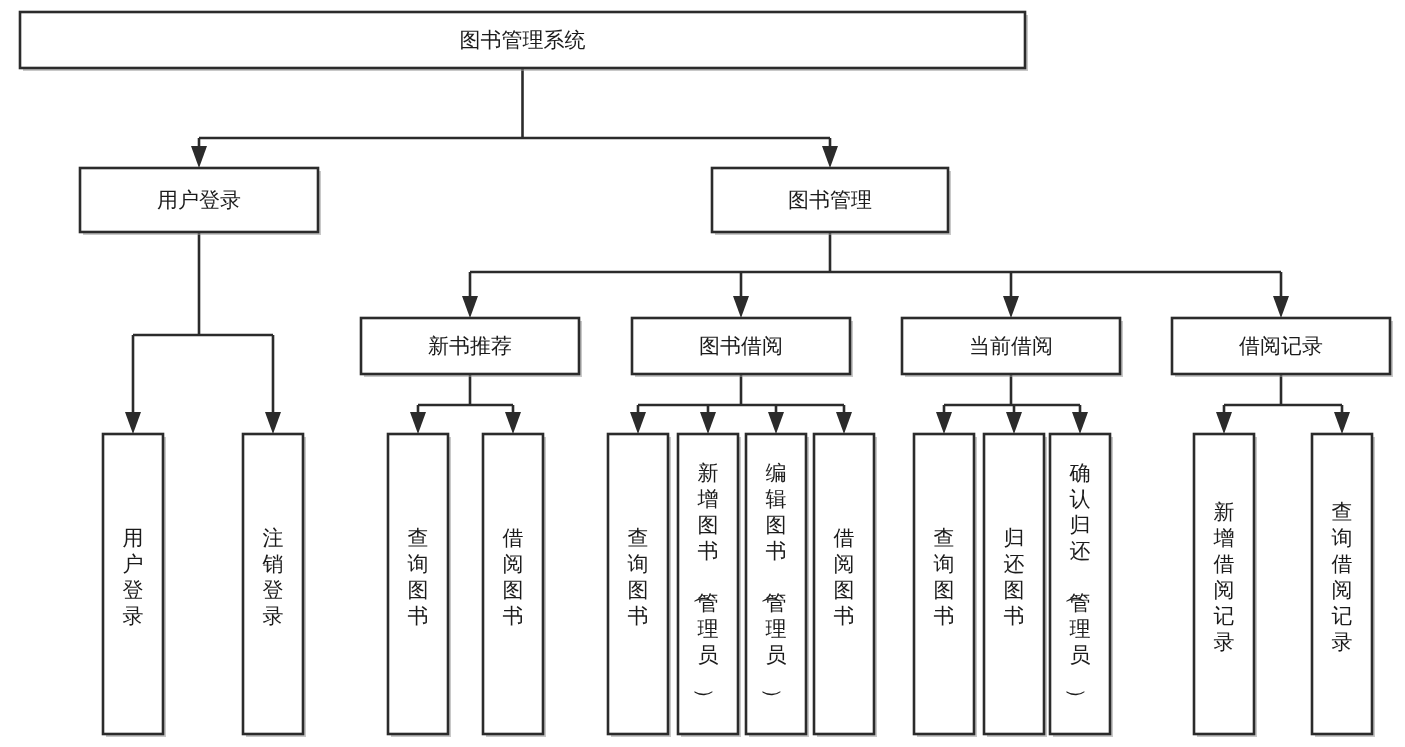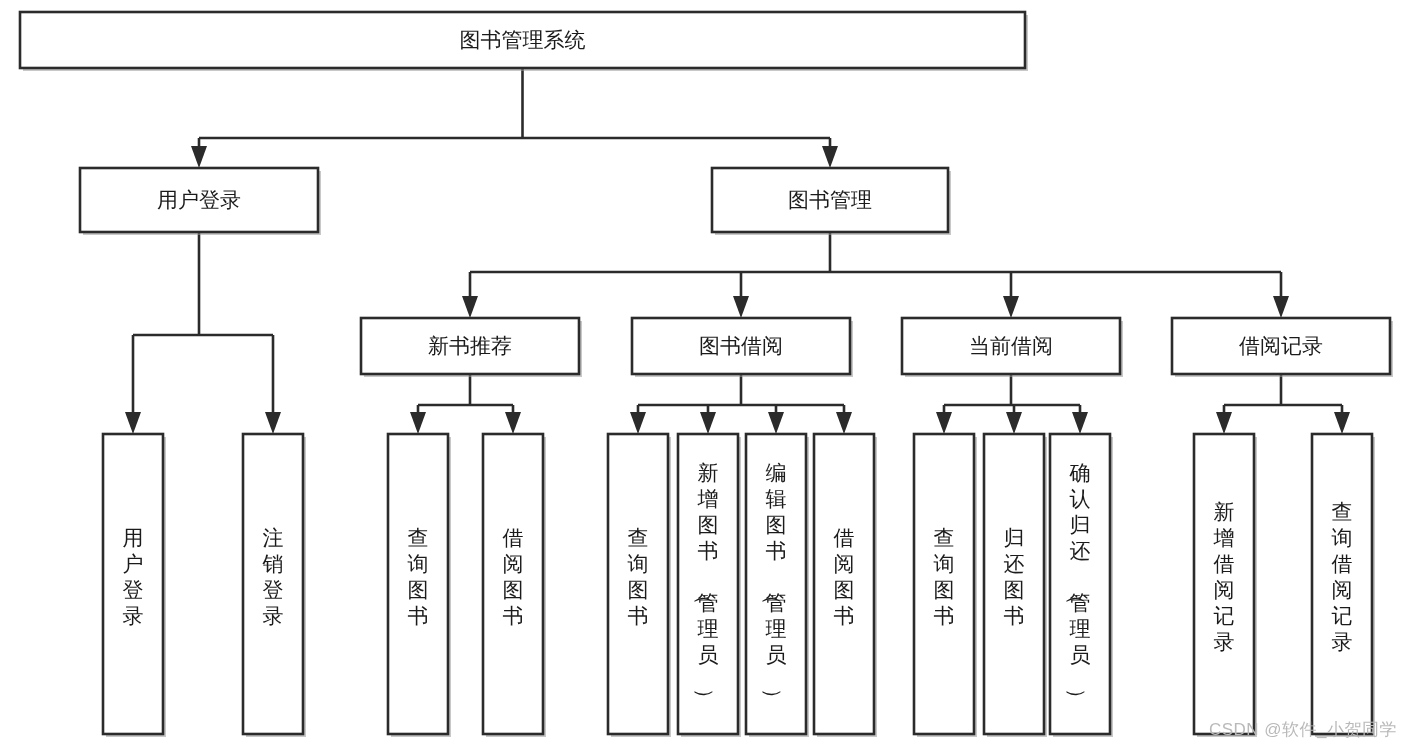--- a/index.html
+++ b/index.html
@@ -225,14 +225,13 @@
           <rect x="1194" y="434" width="60" height="300" class="node-box"></rect>
           <text x="1224" class="node-label-v"><tspan x="1224" y="519">新</tspan><tspan x="1224" y="545">增</tspan><tspan x="1224" y="571">借</tspan><tspan x="1224" y="597">阅</tspan><tspan x="1224" y="623">记</tspan><tspan x="1224" y="649">录</tspan></text>
         </g>
         <g>
           <rect x="1315" y="437" width="60" height="300" class="node-box-shadow"></rect>
           <rect x="1312" y="434" width="60" height="300" class="node-box"></rect>
           <text x="1342" class="node-label-v"><tspan x="1342" y="519">查</tspan><tspan x="1342" y="545">询</tspan><tspan x="1342" y="571">借</tspan><tspan x="1342" y="597">阅</tspan><tspan x="1342" y="623">记</tspan><tspan x="1342" y="649">录</tspan></text>
         </g>
       </g>
   </svg>
-  <div class="watermark">CSDN @软件_小贺同学</div>
 </div>
 
 </body></html>

